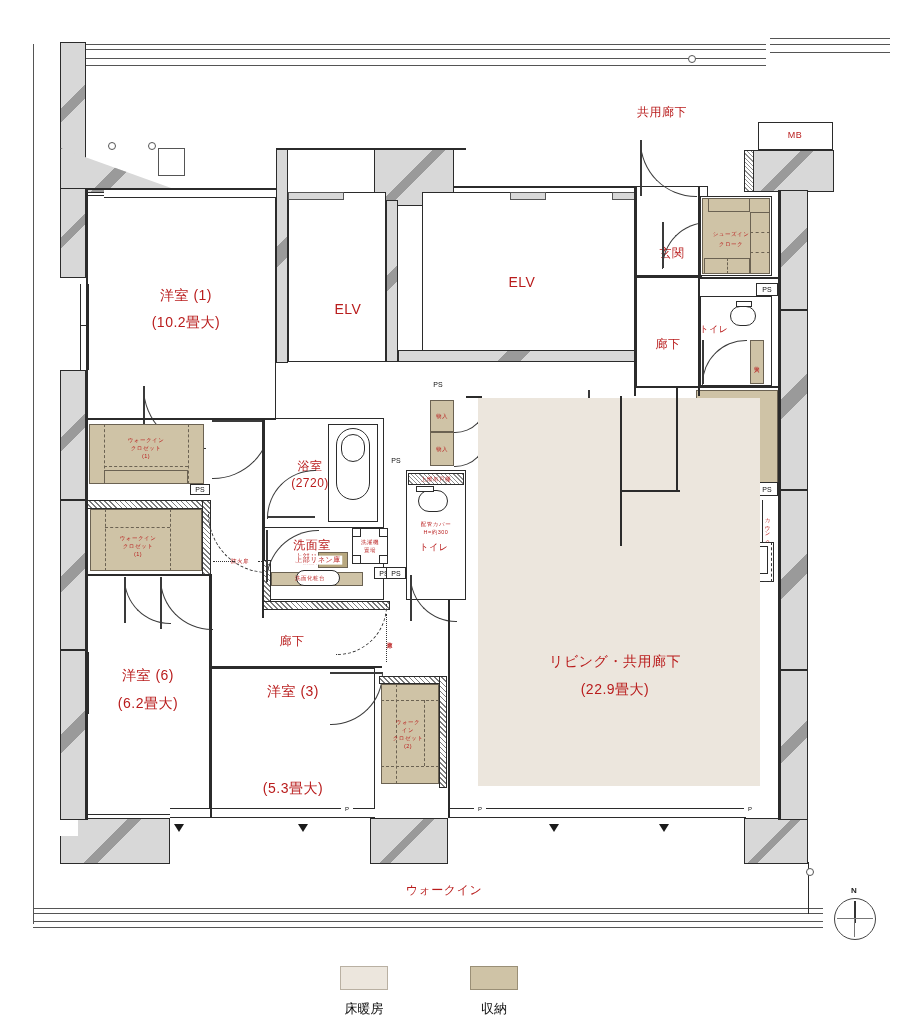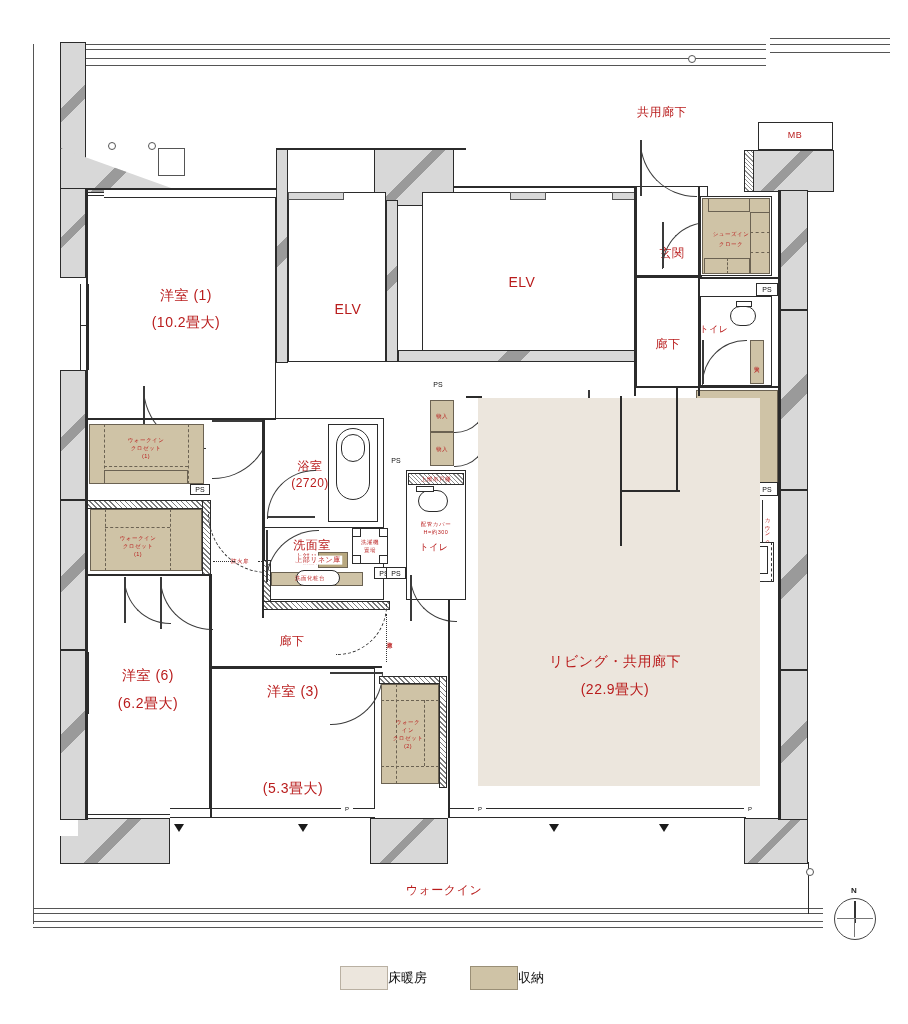--- a/index.html
+++ b/index.html
@@ -56,21 +56,21 @@
       background:repeating-linear-gradient(45deg,#fff 0 2px,#8e8e8e 2px 3px);}
 
   
   .hwall{position:absolute;box-sizing:border-box;border:1.2px solid #2b2b2b;
       background:repeating-linear-gradient(45deg,#fff 0 2.5px,#7b7b7b 2.5px 3.6px);}
 
   
   .rail{position:absolute;border-top:1px solid #555;}
 
   
-  .legend{position:absolute;display:flex;align-items:center;}
+  .legend{position:absolute;display:flex;align-items:center;gap:10px;flex-direction:column;}
   .swatch{width:46px;height:22px;border:1px solid #b9b0a2;}
   .legtxt{font-size:13px;color:#111;}
 
   
   .compass{position:absolute;width:40px;height:40px;border:1.2px solid #444;border-radius:50%;}
   .compass i{position:absolute;background:#333;}
   .compassN{position:absolute;font-size:8px;color:#222;font-weight:bold;}
 
   
   .tri{position:absolute;width:0;height:0;border-left:5px solid transparent;

